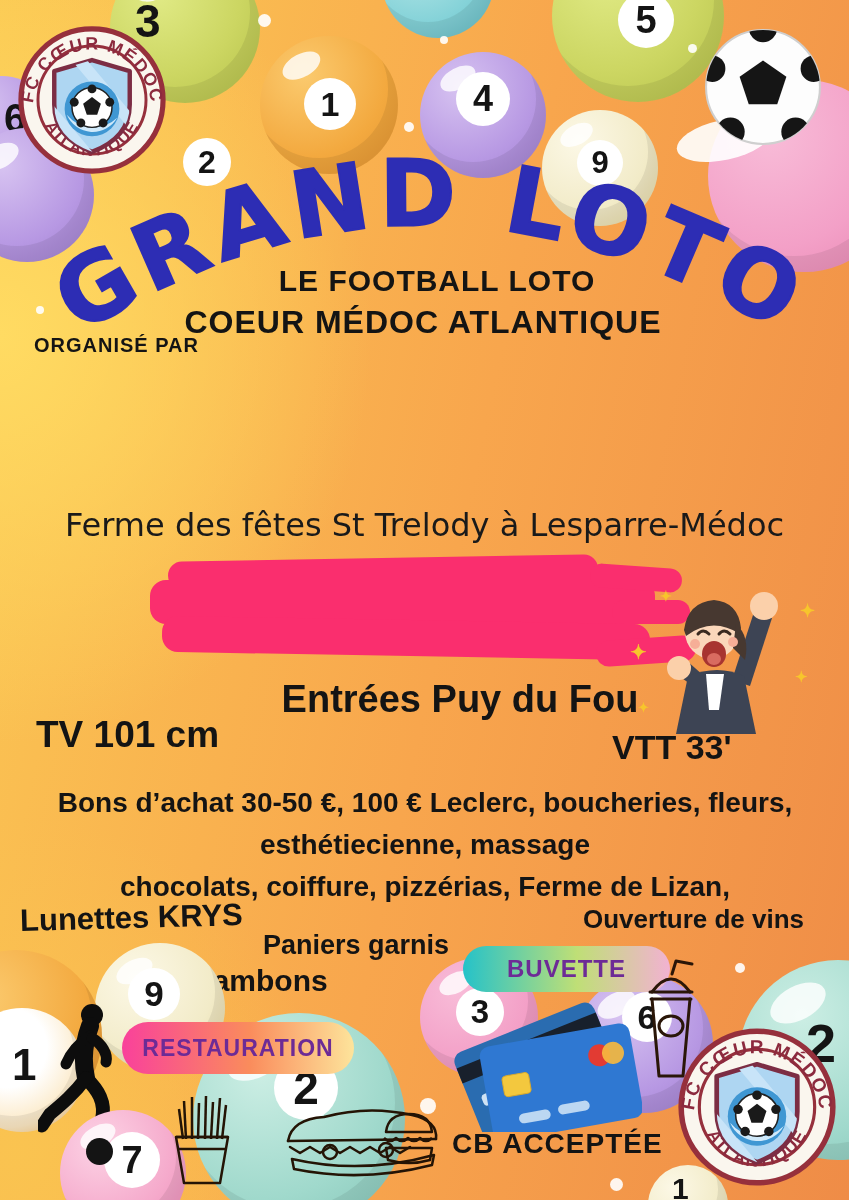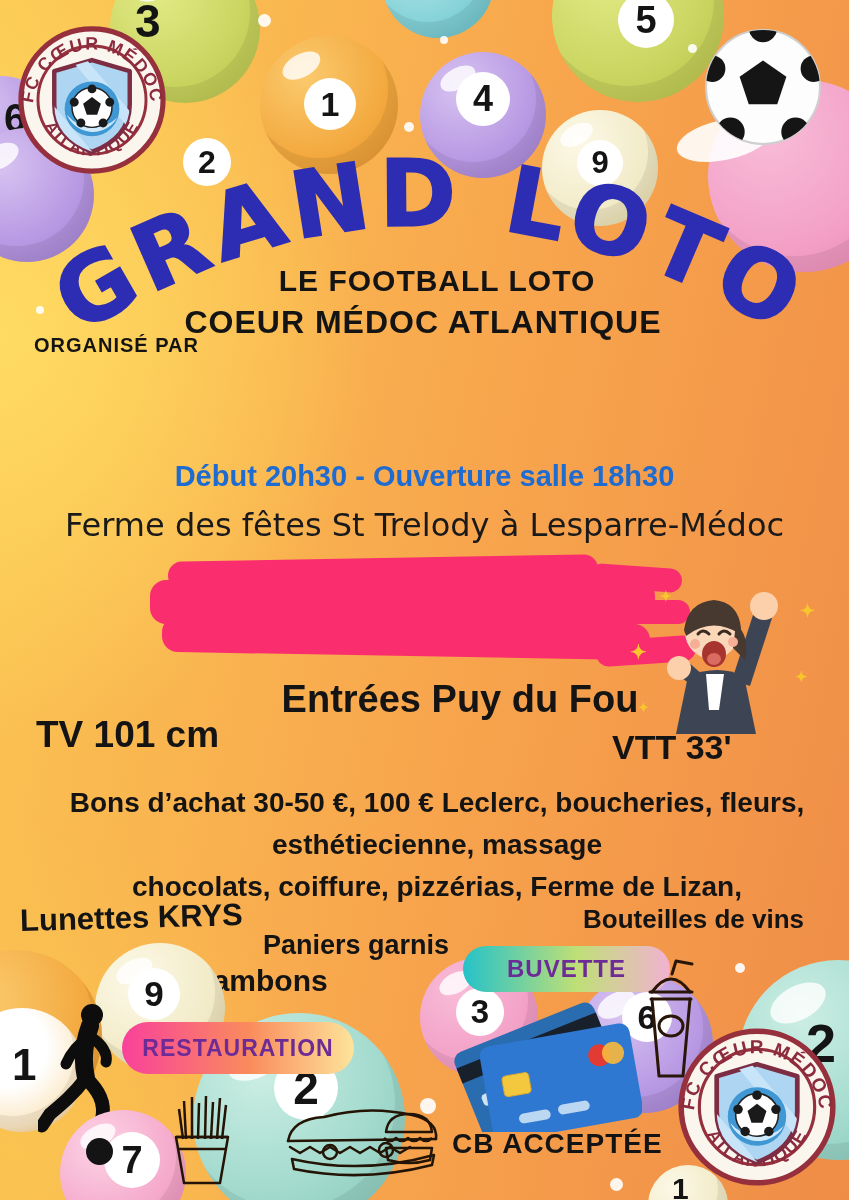--- a/index.html
+++ b/index.html
@@ -39,21 +39,21 @@
   .dateband span{color:#7c3197;font-weight:800;font-size:47px;letter-spacing:0px;}
   .times{left:0;top:460px;width:849px;text-align:center;color:#1e6cd2;font-weight:800;font-size:29px;}
   .venue{left:0;top:506px;width:849px;text-align:center;color:#1a1a1a;font-weight:400;font-size:32px;
     font-family:"DejaVu Sans",sans-serif;}
   .stroke{position:absolute;background:#fa2e6e;border-radius:16px;}
   .highlight-label{left:155px;top:588px;width:490px;text-align:center;font-size:42px;font-weight:800;
     letter-spacing:1px;color:#101010;}
   .entrees{left:240px;top:678px;width:440px;text-align:center;font-size:38px;font-weight:800;}
   .tv{left:36px;top:714px;font-size:37px;font-weight:800;}
   .vtt{left:612px;top:728px;font-size:34px;font-weight:800;}
-  .para{left:32px;top:782px;width:810px;text-align:center;font-size:28px;font-weight:700;line-height:42px;}
+  .para{left:20px;top:782px;width:810px;text-align:center;font-size:28px;font-weight:700;line-height:42px;}
   .lunettes{left:20px;top:900px;font-size:31px;font-weight:800;transform:rotate(-1.5deg);}
   .bouteilles{left:583px;top:904px;font-size:26px;font-weight:700;}
   .paniers{left:263px;top:930px;font-size:27px;font-weight:700;}
   .jambons{left:196px;top:964px;font-size:30px;font-weight:700;}
   .cb{left:452px;top:1128px;font-size:28px;font-weight:800;letter-spacing:1px;}
   .badge{position:absolute;display:flex;align-items:center;justify-content:center;
     font-weight:800;color:#6d2b96;letter-spacing:1px;}
   .badge.buvette{left:463px;top:946px;width:207px;height:46px;border-radius:26px;font-size:24px;
     background:linear-gradient(90deg,#25c2c9,#bfdf76 55%,#f2b2d2);}
   .badge.restauration{left:122px;top:1022px;width:232px;height:52px;border-radius:28px;font-size:23px;
@@ -168,21 +168,20 @@
       </defs>
     <text font-family="DejaVu Sans,sans-serif" font-size="92" font-weight="bold" fill="#2d2db4" stroke="#2d2db4" stroke-width="2" letter-spacing="7">
       <textPath href="#titlePath" startOffset="2%">GRAND LOTO</textPath>
     </text>
   </svg>
 
   <div class="t organizer">ORGANISÉ PAR</div>
   <div class="t club1">LE FOOTBALL LOTO</div>
   <div class="t club2">COEUR MÉDOC ATLANTIQUE</div>
 
-  <div class="t times">Début 20h30 - Ouverture salle 18h30</div>
   <div class="t venue">Ferme des fêtes St Trelody à Lesparre-Médoc</div>
 
   <div class="stroke" style="left:168px;top:558px;width:430px;height:28px;transform:rotate(-1deg);"></div>
   <div class="stroke" style="left:150px;top:580px;width:505px;height:44px;"></div>
   <div class="stroke" style="left:162px;top:620px;width:488px;height:36px;transform:rotate(1deg);"></div>
   <div class="stroke" style="left:590px;top:566px;width:92px;height:24px;transform:rotate(4deg);"></div>
   <div class="stroke" style="left:612px;top:600px;width:78px;height:24px;"></div>
   <div class="stroke" style="left:596px;top:638px;width:100px;height:26px;transform:rotate(-4deg);"></div>
 
   <svg class="abs" style="left:648px;top:578px;" width="150" height="158" viewBox="0 0 150 158">
@@ -210,21 +209,21 @@
 
   <div class="t entrees">Entrées Puy du Fou</div>
   <div class="t tv">TV 101 cm</div>
   <div class="t vtt">VTT 33'</div>
   <div class="t para">
     <div>Bons d’achat 30-50 €, 100 € Leclerc, boucheries, fleurs,</div>
     <div>esthétiecienne, massage</div>
     <div>chocolats, coiffure, pizzérias, Ferme de Lizan,</div>
   </div>
   <div class="t lunettes">Lunettes KRYS</div>
-  <div class="t bouteilles">Bouteilles de vins</div>
+  <div class="t bouteilles">Ouverture de vins</div>
   <div class="t paniers">Paniers garnis</div>
   <div class="t jambons">Jambons</div>
 
   <div class="ball bg-cream" style="left:95px;top:943px;width:130px;height:130px;">
       <i class="hl"></i>
     </div>
   <div class="numdisc" style="left:128px;top:968px;width:52px;height:52px;font-size:35px;">9</div>
 
   <div class="ball bg-orange" style="left:-70px;top:950px;width:172px;height:172px;"></div>
   <div class="ball bg-white" style="left:-40px;top:1008px;width:124px;height:124px;"></div>

